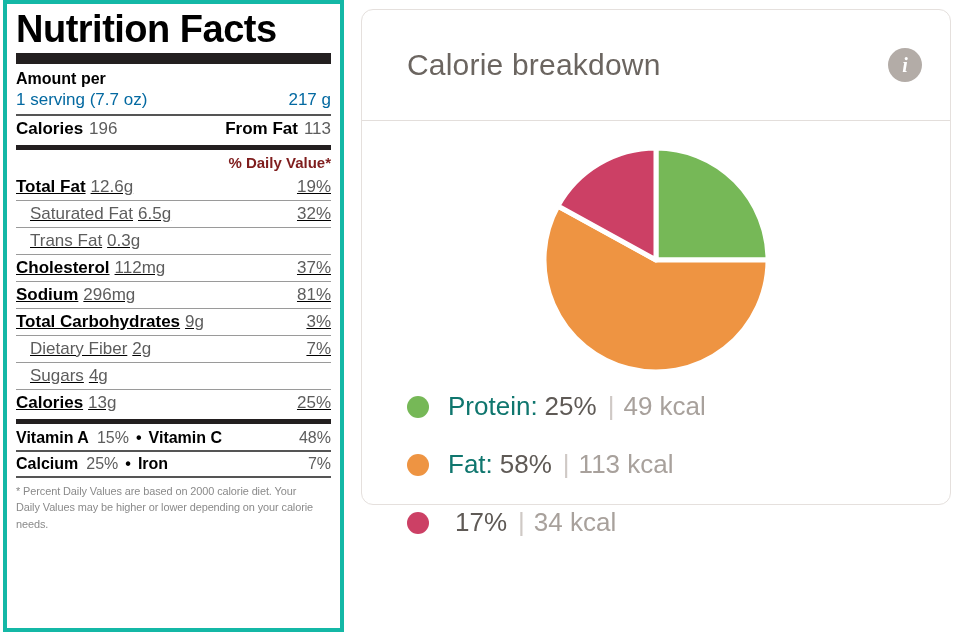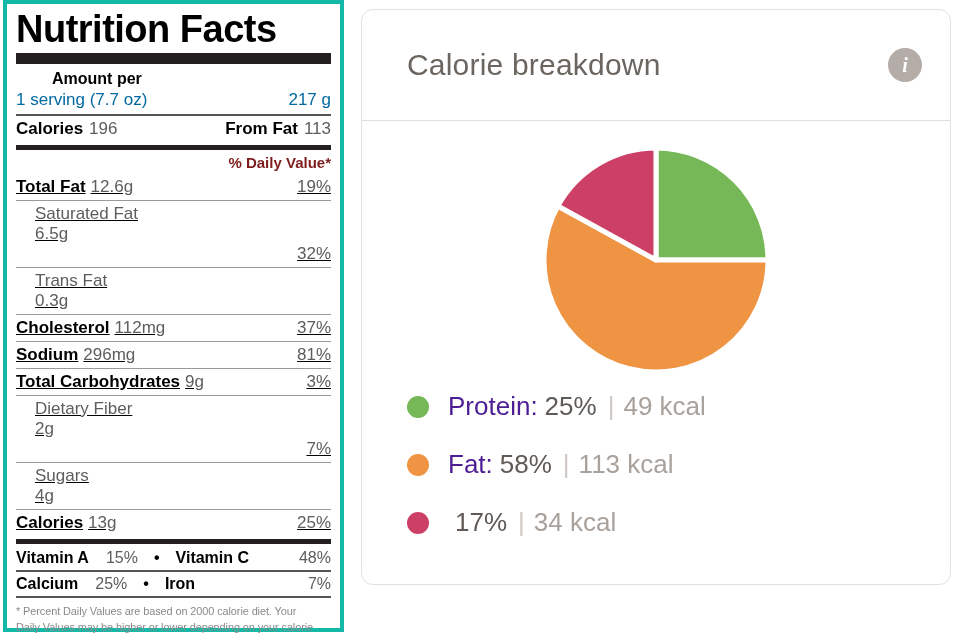--- a/index.html
+++ b/index.html
@@ -55,21 +55,20 @@
     height: 1px;
     background: #9a9a9a;
     margin: 0;
   }
   .nf-amount {
     font-size: 16px;
     font-weight: bold;
     color: #000;
     padding: 1px 0 0 0;
     line-height: 1.25;
-    margin-left: 36px;
   }
   .nf-serving-row {
     display: flex;
     justify-content: space-between;
     align-items: flex-end;
     font-size: 17px;
     color: #0369a1;
     padding: 1px 0 4px 0;
   }
   .nf-cal-row {
@@ -100,21 +99,20 @@
   }
   .nf-row {
     display: flex;
     align-items: baseline;
     font-size: 17px;
     padding: 3px 0 3px 0;
     text-decoration: underline;
   }
   .nf-row.indent {
     padding-left: 14px;
-    flex-direction: column;
   }
   .nf-row .name {
     font-weight: bold;
     color: #000;
     white-space: nowrap;
   }
   .nf-row .name.light {
     font-weight: normal;
     color: #5d5d5d;
   }
@@ -128,21 +126,20 @@
     color: #5d5d5d;
     font-size: 17px;
     white-space: nowrap;
   }
   .nf-vrow {
     display: flex;
     align-items: baseline;
     font-size: 16px;
     padding: 3px 0 3px 0;
     color: #000;
-    gap: 9px;
   }
   .nf-vrow .vname { font-weight: bold; }
   .nf-vrow .vval { color: #5d5d5d; margin-left: 8px; }
   .nf-vrow .dot-sep { margin: 0 7px; font-weight: bold; color:#000; }
   .nf-vrow .vval-right { margin-left: auto; color: #5d5d5d; }
   .nf-foot {
     font-size: 11.5px;
     line-height: 1.42;
     color: #8a8a8a;
     padding-top: 5px;
@@ -151,21 +148,21 @@
     transform: scaleX(0.95);
     transform-origin: left top;
   }
 
   
   #calorie-card {
     position: absolute;
     left: 361px;
     top: 9px;
     width: 590px;
-    height: 576px;
+    height: 496px;
     box-sizing: border-box;
     background: #ffffff;
     border: 1px solid #e5e0dd;
     border-radius: 12px;
   }
   #card-header {
     height: 111px;
     border-bottom: 1px solid #e3dedb;
     display: flex;
     align-items: center;
@@ -212,21 +209,21 @@
   }
   .legend-dot {
     width: 22px;
     height: 22px;
     border-radius: 50%;
     flex: none;
     margin-right: 19px;
   }
   .legend-label {
     font-size: 26px;
-    color: #4c1d95;
+    color: #0f766e;
     text-align: center;
   }
   .legend-pct {
     font-size: 26px;
     color: #5f5a56;
     margin-left: 7px;
   }
   .legend-bar {
     color: #cfc9c5;
     font-size: 26px;

